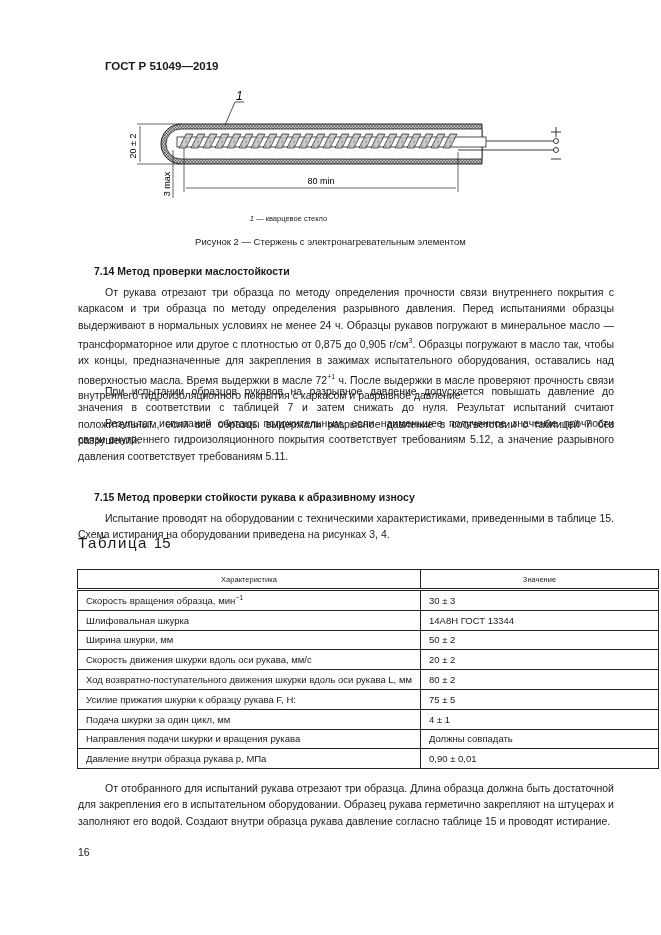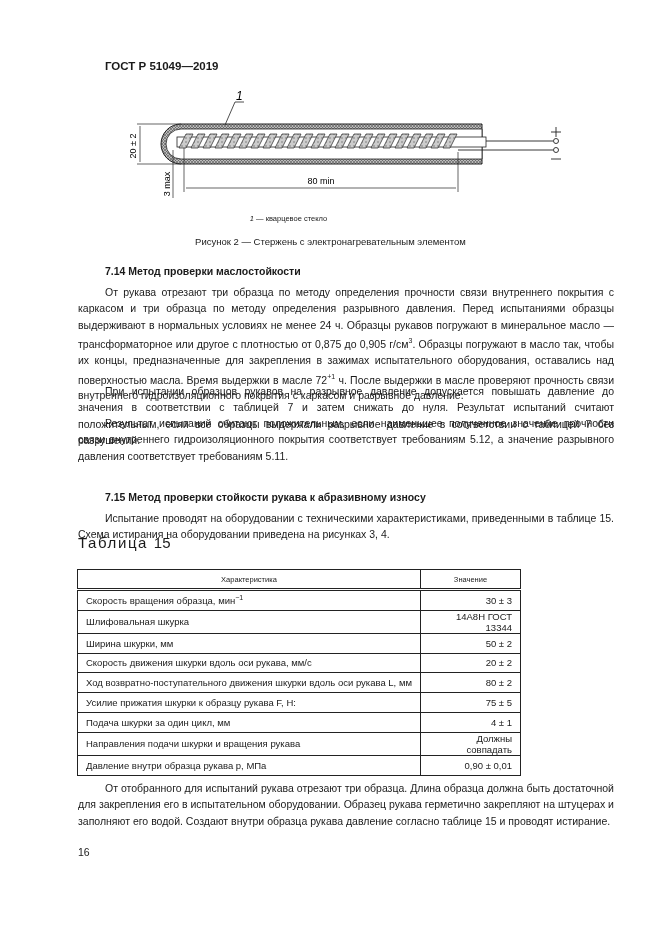--- a/index.html
+++ b/index.html
@@ -2,30 +2,30 @@
 <html><head>
 <meta charset="utf-8">
 <style>
   html, body { margin:0; padding:0; background:#fff; }
   body { width:661px; height:935px; position:relative; overflow:hidden;
          font-family:"Liberation Sans", sans-serif; color:#1a1a1a; }
   .hdr { position:absolute; left:79px; top:60px; font-size:11.5px; font-weight:bold;padding-left:26px; }
   .fig { position:absolute; left:0; top:80px; width:661px; height:130px; }
   .legend { position:absolute; left:0; width:577px; top:214px; text-align:center; font-size:7.5px; }
   .caption { position:absolute; left:0; width:661px; top:236px; text-align:center; font-size:9.5px; }
-  .h2 { position:absolute; left:105px; font-size:10.5px; font-weight:bold; }
+  .h2 { position:absolute; left:94px; font-size:10.5px; font-weight:bold; }
   .para { position:absolute; left:78px; width:536px; font-size:10.5px; line-height:16.4px;
           text-align:justify; text-indent:27px; }
   .tcap { position:absolute; left:78px; top:534px; font-size:15px; letter-spacing:1.6px; }
   .tcap span.n { letter-spacing:0; }
-  table { position:absolute; left:77px; top:569px; width:444px; border-collapse:collapse; font-size:9.5px; }
+  table { position:absolute; left:77px; top:569px; width:582px; border-collapse:collapse; font-size:9.5px; }
   td, th { border:1px solid #222; padding:0 8px; height:18.8px; }
   th { font-weight:normal; font-size:7.5px; height:18px; }
   thead tr th { border-bottom:3px double #222; }
-  td.v { text-align:right; }
+  td.v { text-align:left; }
   th.c1 { width:326px; }
   .pg { position:absolute; left:78px; top:846px; font-size:10.5px; }
   sup { font-size:7px; }
 </style>
 </head>
 <body>
 
 <div class="hdr">ГОСТ Р 51049—2019</div>
 
 <svg class="fig" viewBox="0 80 661 130" width="661" height="130">

